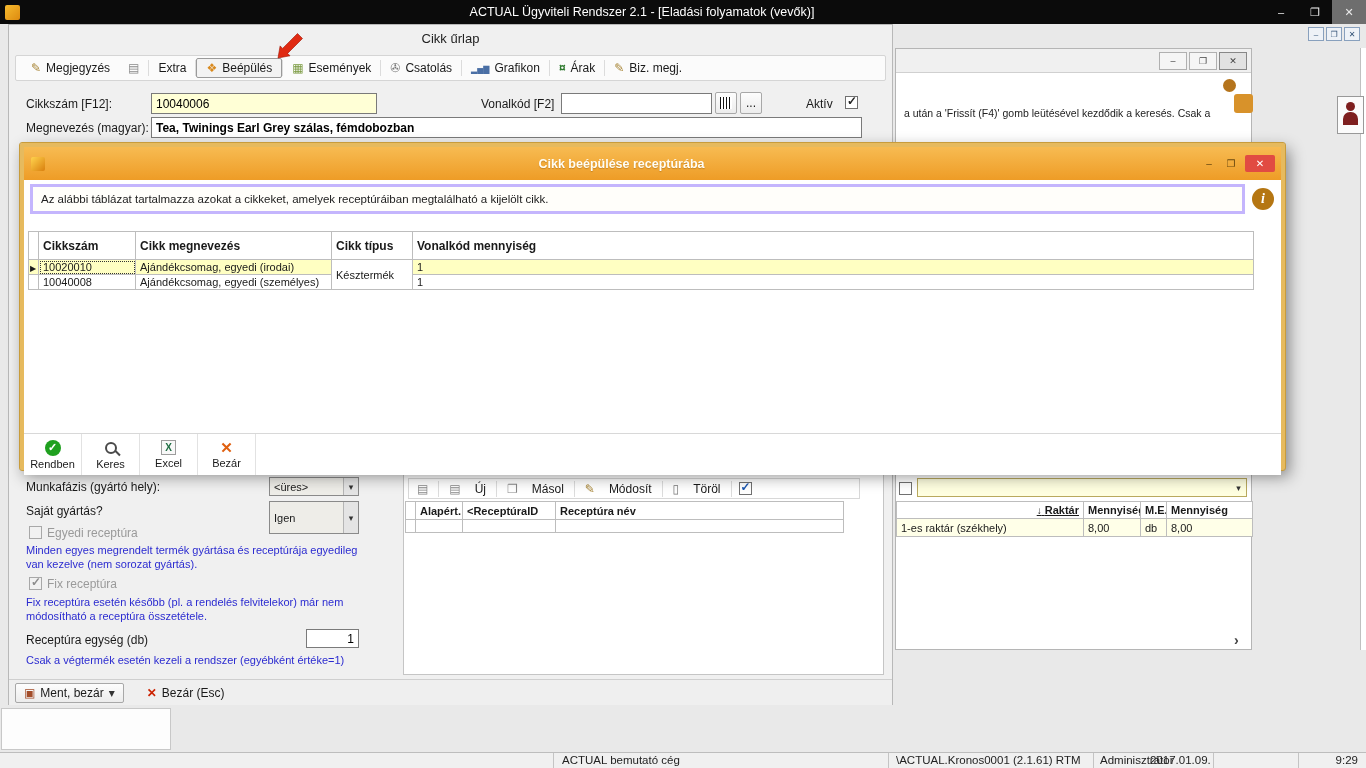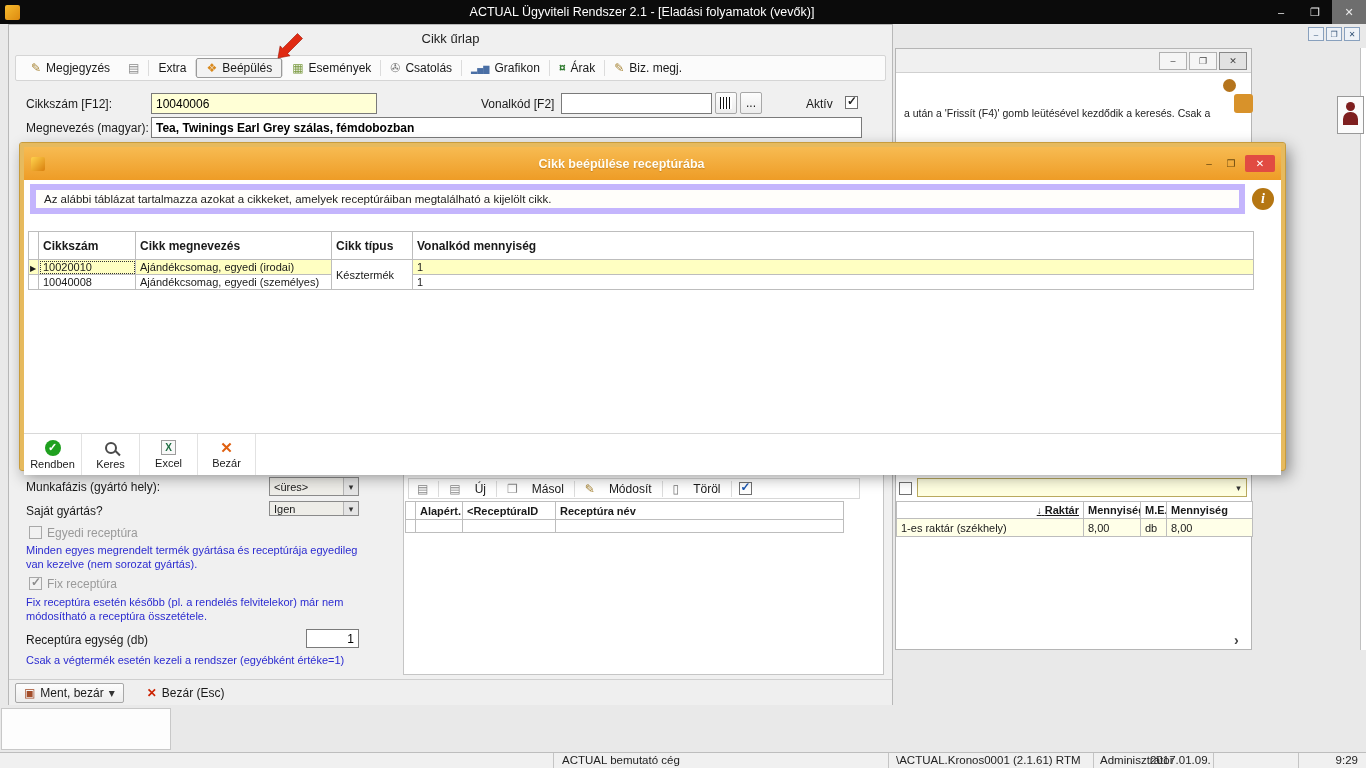--- a/index.html
+++ b/index.html
@@ -74,21 +74,21 @@
   .num{text-align:right;}
 
   
   #modal{left:20px;top:143px;width:1265px;height:327px;border:4px solid #e6ba5e;outline:1px solid #c89c3c;border-radius:2px;box-shadow:4px 6px 16px rgba(0,0,0,.45);z-index:10;background:#fff;}
   #modal-titlebar{height:33px;background:linear-gradient(#f7bb52,#ee9c26);display:flex;align-items:center;padding:0 4px;justify-content:space-between;}
   #modal-icon{width:14px;height:14px;background:linear-gradient(135deg,#ffd34d 0%,#d97f0e 100%);border-radius:2px;margin-left:3px;}
   #modal-title{flex:1;text-align:center;font-size:12.5px;font-weight:bold;color:#fffdf4;text-shadow:0 1px 1px rgba(120,70,0,.35);}
   .m-ctl{width:22px;height:17px;display:inline-flex;align-items:center;justify-content:center;color:#6b4a10;font-size:10px;}
   #modal-close{width:30px;height:17px;background:#e14b42;border-radius:2px;color:#fff;display:inline-flex;align-items:center;justify-content:center;font-size:10px;margin:0 2px 0 3px;}
   #modal-content{position:relative;width:100%;height:295px;background:#fff;}
-  #modal-info{position:absolute;left:6px;top:4px;width:1215px;height:30px;border:6px solid #c4b5fd;background:#fffefa;display:flex;align-items:center;padding-left:8px;font-size:11.5px;color:#222;}
+  #modal-info{position:absolute;left:6px;top:4px;width:1215px;height:30px;border:3px solid #c4b5fd;background:#fffefa;display:flex;align-items:center;padding-left:8px;font-size:11.5px;color:#222;}
   #info-circle{position:absolute;left:1228px;top:8px;width:22px;height:22px;border-radius:50%;background:#b57612;color:#fff;display:flex;align-items:center;justify-content:center;font-family:"Liberation Serif",serif;font-style:italic;font-weight:bold;font-size:14px;}
   #modal-btnbar{position:absolute;left:0;bottom:0;width:100%;height:42px;border-top:1px solid #d8d8d8;display:flex;align-items:stretch;background:#fff;}
   .mbtn{width:58px;display:flex;flex-direction:column;align-items:center;justify-content:center;gap:2px;border-right:1px solid #e2e2e2;font-size:11px;}
   .ic-ok{width:16px;height:16px;border-radius:50%;background:#1fa01f;color:#fff;display:flex;align-items:center;justify-content:center;font-size:11px;font-weight:bold;}
   .ic-mag{width:12px;height:12px;border:2px solid #4a4a4a;border-radius:50%;position:relative;margin:2px;}
   .ic-mag::after{content:"";position:absolute;width:7px;height:2px;background:#4a4a4a;right:-6px;bottom:-2px;transform:rotate(45deg);}
   .ic-excel{width:15px;height:15px;border:1px solid #9c9c9c;background:#f8f8f8;color:#1f6e43;font-weight:bold;font-size:10px;display:flex;align-items:center;justify-content:center;}
   .ic-xclose{color:#e06010;font-weight:bold;font-size:15px;line-height:14px;}
 
   
@@ -235,21 +235,21 @@
 
     <span class="lbl" style="left:17px;top:96px;">Megnevezés (magyar):</span>
     <input class="tf" style="left: 142px; top: 92px; width: 711px; height: 21px; font-weight: bold;" readonly="" value="Tea, Twinings Earl Grey szálas, fémdobozban">
 
     <span class="lbl" style="left:17px;top:455px;">Munkafázis (gyártó hely):</span>
     <div class="combo" style="left:260px;top:452px;width:90px;height:19px;">
       <span>&lt;üres&gt;</span>
       <span class="arr g-down"></span>
     </div>
     <span class="lbl" style="left:17px;top:479px;">Saját gyártás?</span>
-    <div class="combo" style="left:260px;top:476px;width:90px;height:15px;">
+    <div class="combo" style="left:260px;top:476px;width:90px;height:33px;">
       <span>Igen</span>
       <span class="arr g-down"></span>
     </div>
     <span class="cb disabled" style="position:absolute;left:20px;top:501px;"></span>
     <span class="lbl lbl-gray" style="left:38px;top:501px;">Egyedi receptúra</span>
     <div class="note" style="left:17px;top:518px;width:348px;">Minden egyes megrendelt termék gyártása és receptúrája egyedileg van kezelve (nem sorozat gyártás).</div>
     <span class="cb disabled checked" style="position:absolute;left:20px;top:552px;"></span>
     <span class="lbl lbl-gray" style="left:38px;top:552px;">Fix receptúra</span>
     <div class="note" style="left:17px;top:570px;width:348px;">Fix receptúra esetén később (pl. a rendelés felvitelekor) már nem módosítható a receptúra összetétele.</div>
     <span class="lbl" style="left:17px;top:608px;">Receptúra egység (db)</span>

